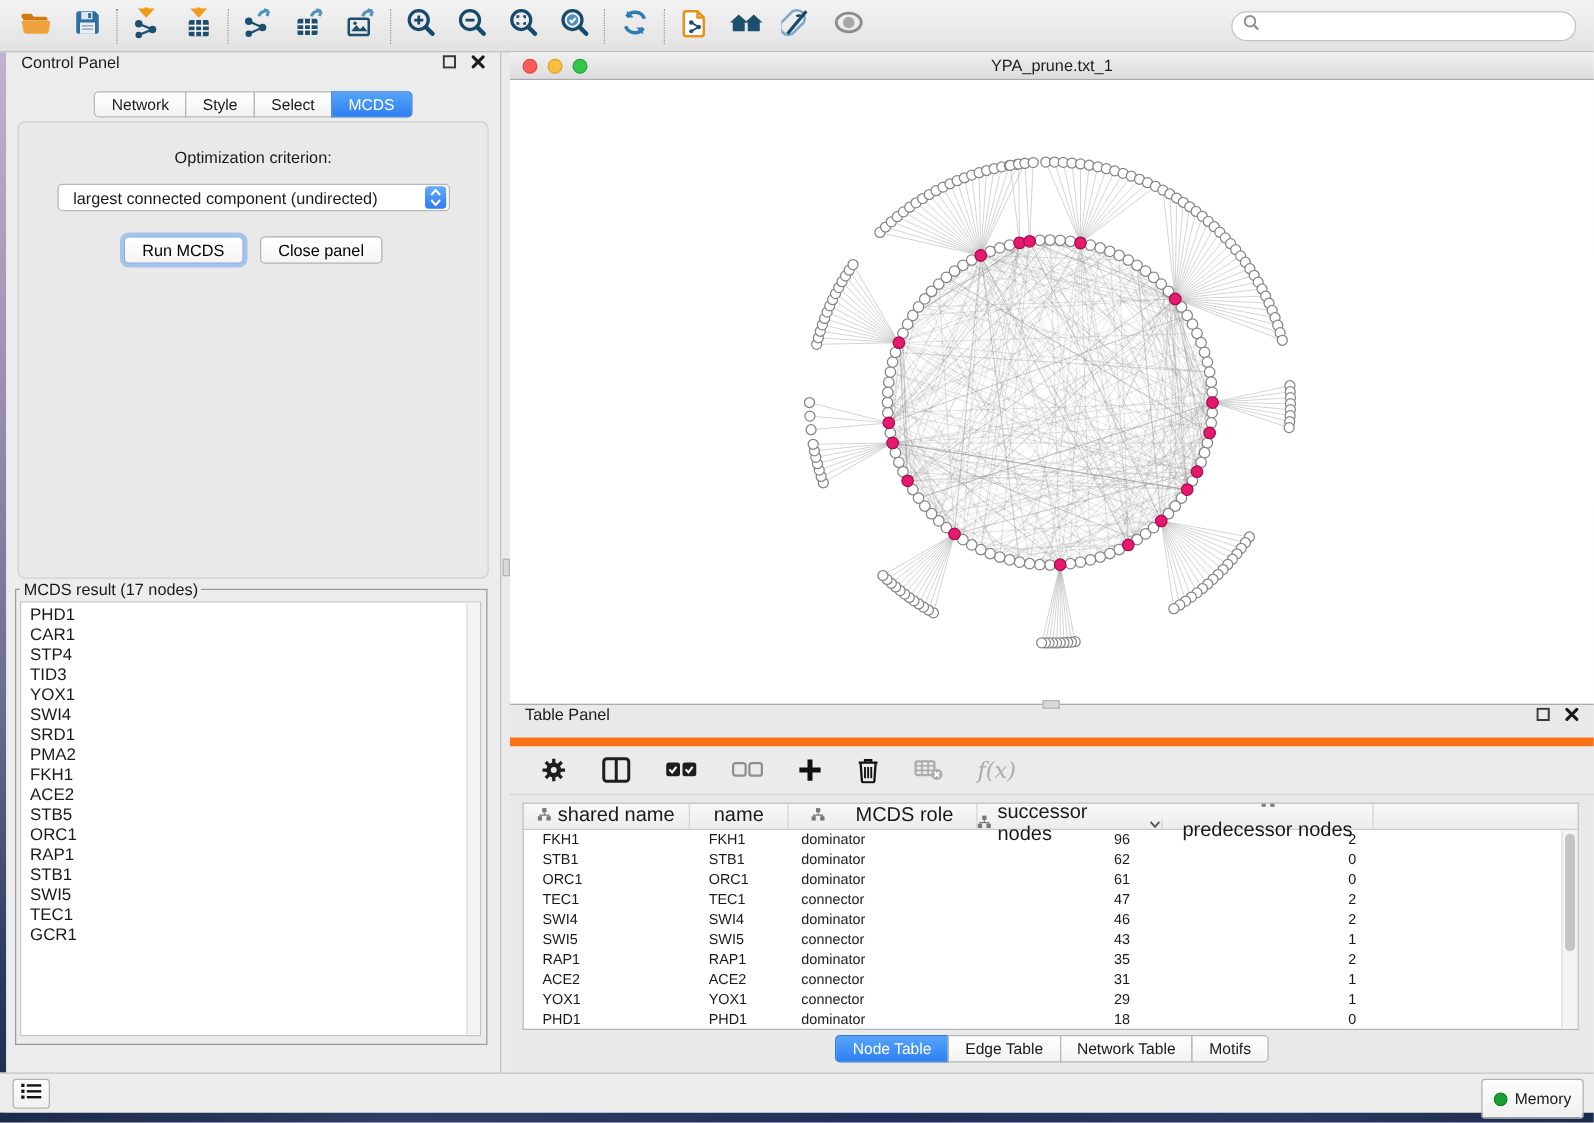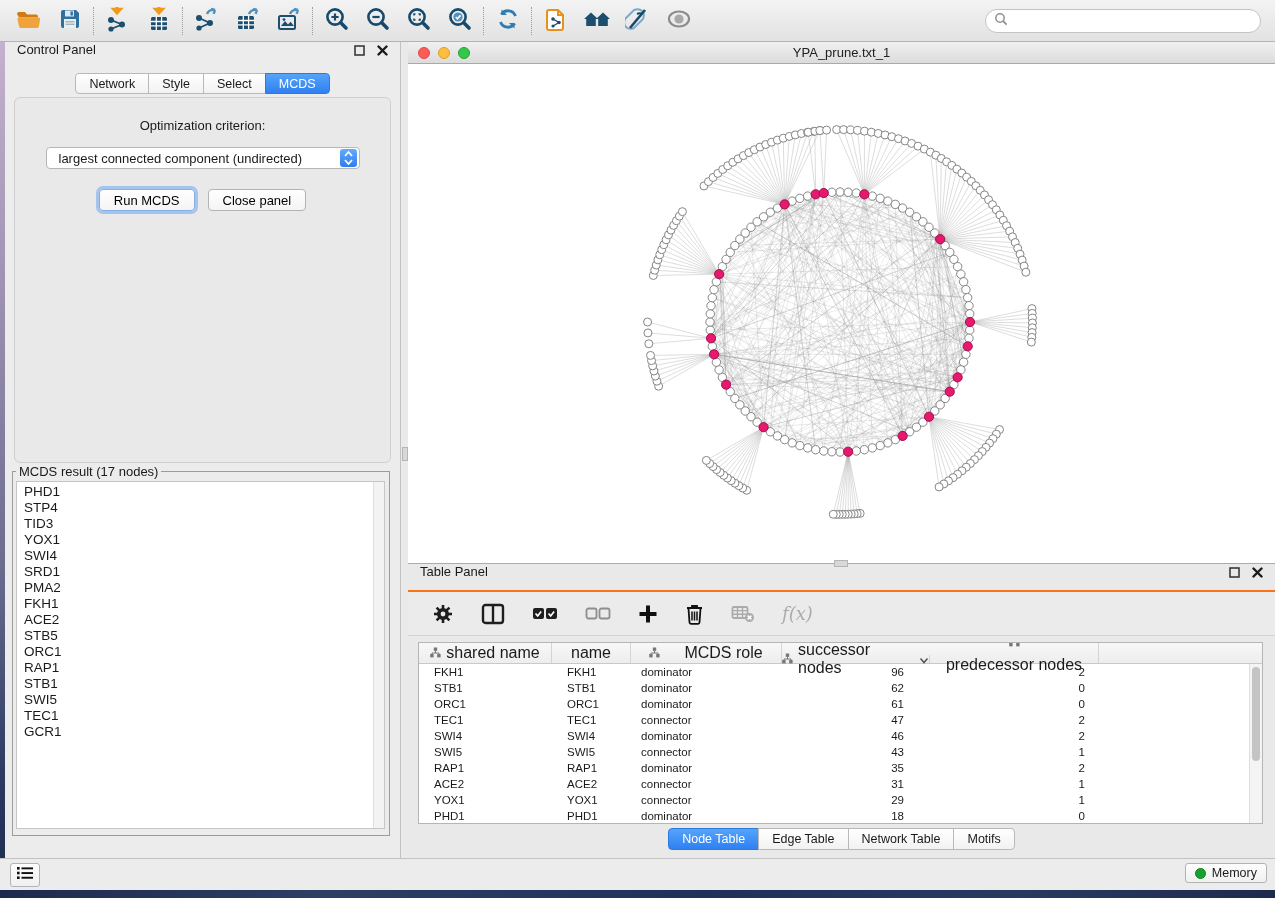--- a/index.html
+++ b/index.html
@@ -69,42 +69,42 @@
     display:flex; align-items:center; position:relative; }
   .lights { display:flex; gap:8px; margin-left:10px; }
   .light { width:12px; height:12px; border-radius:50%; }
   #net-title { position:absolute; left:0; right:0; text-align:center; font-size:13px; color:#222; }
   #net-canvas { position:absolute; left:0; top:22px; width:867px; height:499px; background:#fff; }
 
   
   #table-panel { position:absolute; left:408px; top:563px; width:867px; height:295px;
     background:#E9E9E9; border-top:1px solid #ABABAB; }
   #tp-toolbar { position:absolute; left:0; top:26px; width:100%; height:46px;
-    border-top:2px solid #f97316; border-bottom:1px solid #D2D2D2; background:#EBEBEB;
+    border-top:7px solid #f97316; border-bottom:1px solid #D2D2D2; background:#EBEBEB;
     display:flex; align-items:center; gap:27px; padding-left:24px;text-align:right; }
   .tp-ic { display:flex; align-items:center; justify-content:center; }
   #fx-label { font-family:"DejaVu Serif", serif; font-style:italic; font-size:18px; color:#ABABAB; }
   #node-table { position:absolute; left:10px; top:78px; width:845px; height:182px;
     background:#fff; border:1px solid #B5B5B5; overflow:hidden; }
   #tbl-head { display:flex; height:21px; background:linear-gradient(#F8F8F8,#EDEDED); border-bottom:1px solid #C9C9C9; }
   .th { display:flex; align-items:center; justify-content:center; gap:5px; font-size:16px; border-right:1px solid #D4D4D4; }
   #tbl-body .tr { display:flex; height:16px; align-items:center; }
   .td { font-size:11.5px; white-space:nowrap; overflow:hidden; }
   #tbl-scroll { position:absolute; right:0; top:21px; bottom:0; width:13px; background:#F4F4F4; border-left:1px solid #DEDEDE; }
   #tbl-thumb { position:absolute; left:2px; right:2px; top:3px; height:94px; background:#C4C4C4; border-radius:5px; }
   #tp-tabs { position:absolute; left:0; right:0; bottom:8px; display:flex; justify-content:center; }
   #tp-tabs .seg-tab { height:22px; font-size:12.5px; }
 
   
   #status-bar { position:absolute; left:0; top:858px; width:1275px; height:32px;
     background:#ECECEC; border-top:1px solid #C2C2C2; }
   #menu-list-btn { position:absolute; left:10px; top:4px; width:30px; height:24px;
     background:linear-gradient(#FDFDFD,#F0F0F0); border:1px solid #B3B3B3; border-radius:3px;
     display:flex; align-items:center; justify-content:center; }
-  #memory-btn { position:absolute; right:8px; top:4px; height:20px; padding:0 9px;
+  #memory-btn { position:absolute; right:8px; top:4px; height:32px; padding:0 9px;
     background:linear-gradient(#FDFDFD,#F0F0F0); border:1px solid #B3B3B3; border-radius:3px;
     display:flex; align-items:center; gap:6px; font-size:12.5px; }
   #memory-dot { width:11px; height:11px; border-radius:50%; background:#18A12F; border:1px solid #0F8322; }
 </style>
 </head>
 <body>
 
 <div id="app-toolbar">
   <div class="tbtn">
     <span><svg width="27" height="24" viewBox="0 0 27 24">
@@ -282,20 +282,21 @@
       <button class="mac-btn focused">Run MCDS</button>
       <button class="mac-btn">Close panel</button>
     </div>
   </div>
   <fieldset id="mcds-fieldset">
     <legend>MCDS result (17 nodes)</legend>
     <div style="position:relative; width:100%; height:100%;">
       <div id="mcds-list-wrap">
         <div id="mcds-list" style="padding-top:2px;">
             <div class="mcds-item">PHD1</div>
+            <div class="mcds-item">CAR1</div>
             <div class="mcds-item">STP4</div>
             <div class="mcds-item">TID3</div>
             <div class="mcds-item">YOX1</div>
             <div class="mcds-item">SWI4</div>
             <div class="mcds-item">SRD1</div>
             <div class="mcds-item">PMA2</div>
             <div class="mcds-item">FKH1</div>
             <div class="mcds-item">ACE2</div>
             <div class="mcds-item">STB5</div>
             <div class="mcds-item">ORC1</div>

